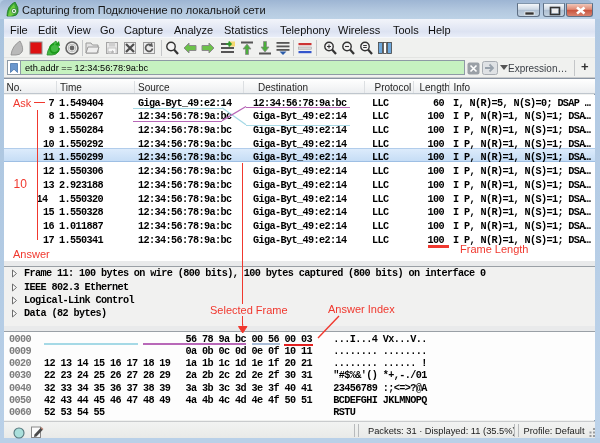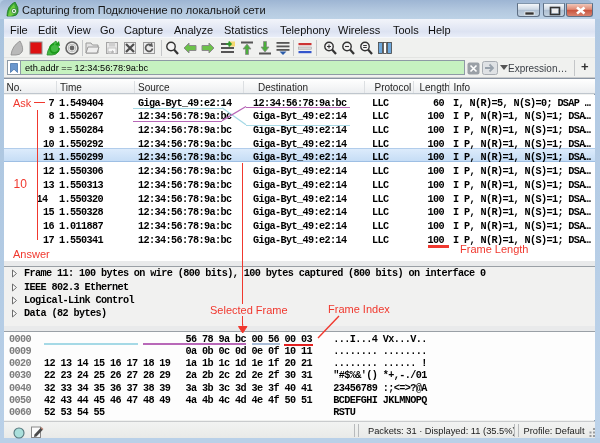--- a/index.html
+++ b/index.html
@@ -285,21 +285,21 @@
         <span class="mono" style="left:26px;width:24px;text-align:right">12</span>
         <span class="mono" style="left:55px">1.550306</span>
         <span class="mono" style="left:134px">12:34:56:78:9a:bc</span>
         <span class="mono" style="left:249px">Giga-Byt_49:e2:14</span>
         <span class="mono" style="left:368px">LLC</span>
         <span class="mono" style="left:406px;width:34px;text-align:right">100</span>
         <span class="mono" style="left:449px">I P, N(R)=1, N(S)=1; DSA…</span>
       </div>
 <div class="prow" style="top:83.8px">
         <span class="mono" style="left:26px;width:24px;text-align:right">13</span>
-        <span class="mono" style="left:55px">1.550313</span>
+        <span class="mono" style="left:55px">2.923188</span>
         <span class="mono" style="left:134px">12:34:56:78:9a:bc</span>
         <span class="mono" style="left:249px">Giga-Byt_49:e2:14</span>
         <span class="mono" style="left:368px">LLC</span>
         <span class="mono" style="left:406px;width:34px;text-align:right">100</span>
         <span class="mono" style="left:449px">I P, N(R)=1, N(S)=1; DSA…</span>
       </div>
 <div class="prow" style="top:97.5px">
         <span class="mono" style="left:26px;width:24px;text-align:center">14</span>
         <span class="mono" style="left:55px">1.550320</span>
         <span class="mono" style="left:134px">12:34:56:78:9a:bc</span>
@@ -408,21 +408,21 @@
 <span class="mono abs" style="left:333.2px;top:406.80px;height:12.15px;line-height:12.15px">RSTU</span>
 <div class="abs" style="left:44px;top:343.4px;width:94px;height:1.3px;background:#a5d9e6"></div>
 <div class="abs" style="left:143px;top:343.4px;width:103px;height:1.3px;background:#b868b8"></div>
 <div class="abs" style="left:251.5px;top:343.4px;width:28px;height:1.3px;background:#a9bcd8"></div>
 <div class="abs" style="left:284px;top:343.8px;width:29px;height:2.2px;background:#e21f1f"></div>
 <div class="rline" style="left:242px;top:163px;width:1.4px;height:162px"></div>
 <svg class="abs" style="left:237px;top:324px" width="12" height="10" viewBox="0 0 12 10">
       <path d="M5.7 0 V4 M5.7 9 L1.5 2.5 H10 Z" fill="#f0382e" stroke="#f0382e"></path>
     </svg>
 <span class="red" style="left:210px;top:303.5px;background:#f2f2f2">Selected Frame</span>
-<span class="red" style="left:328px;top:302.5px">Frame Index</span>
+<span class="red" style="left:328px;top:302.5px">Answer Index</span>
 <svg class="abs" style="left:316px;top:314px" width="25" height="26" viewBox="0 0 25 26">
       <path d="M2 24 L23 2" stroke="#f0382e" stroke-width="1.4"></path>
     </svg>
 
 <div id="status">
 <svg class="abs" style="left:9px;top:4.5px" width="12" height="12" viewBox="0 0 12 12">
         <circle cx="6" cy="6" r="5" fill="#aadfdb" stroke="#55787e" stroke-width="1.1"></circle>
       </svg>
 <svg class="abs" style="left:27px;top:4px" width="13" height="12" viewBox="0 0 13 12">
         <rect x="0.5" y="1" width="9" height="10.5" fill="#fbfbfb" stroke="#8a8a8a" stroke-width="1"></rect>

